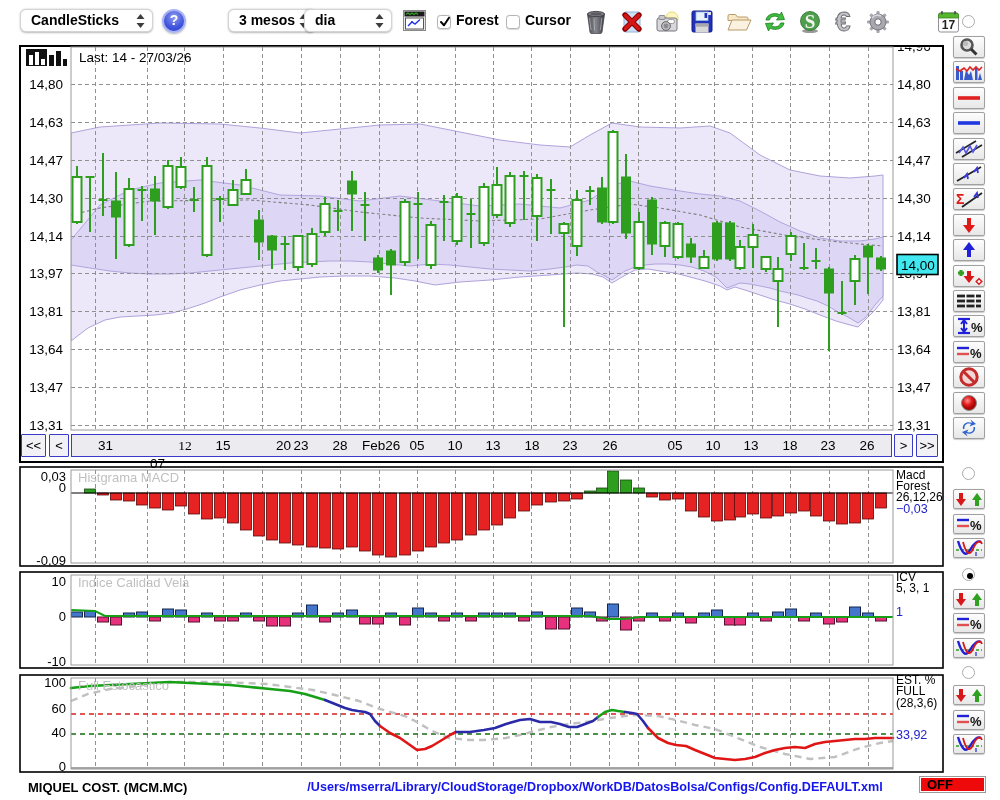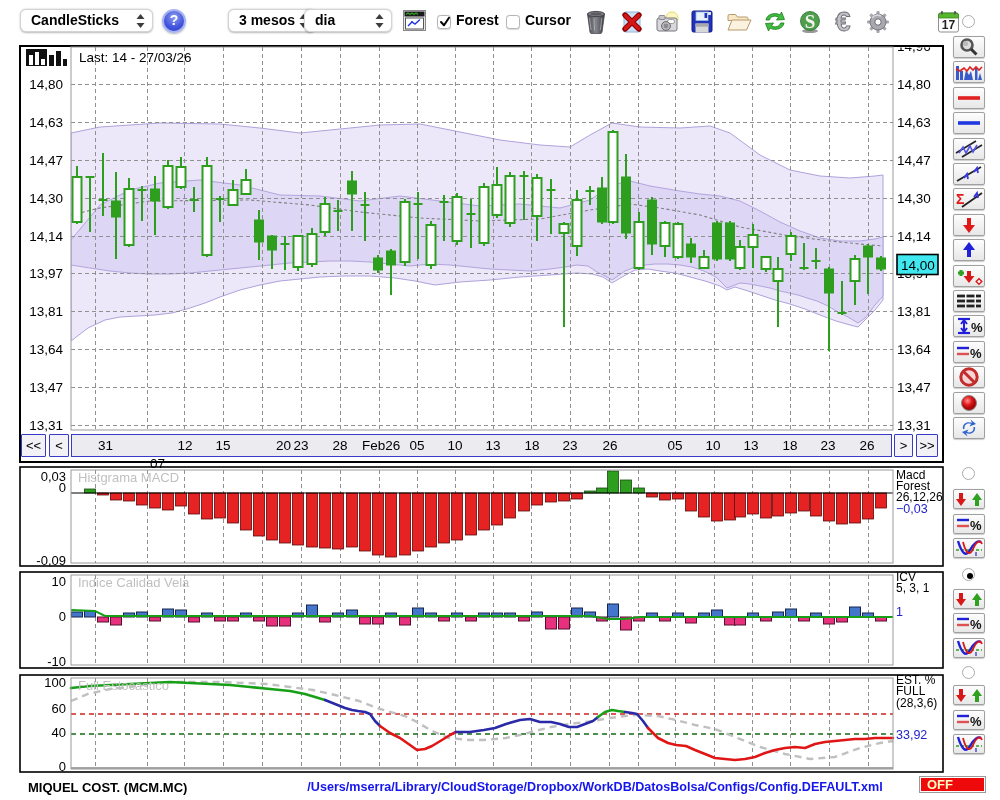--- a/index.html
+++ b/index.html
@@ -748,21 +748,21 @@
       <path d="M4 3 C8 16 12 19 16 12 S24 2 27 4" fill="none" stroke="#2020D8" stroke-width="2.4"></path>
       <path d="M9 4 C12 16 16 18 19 11 S26 1 28 6" fill="none" stroke="#D81818" stroke-width="1.8"></path>
       <line x1="22" y1="14" x2="22" y2="18" stroke="#2020D8" stroke-width="1.2"></line>
     </svg>
   </div>
 <div class="navbtn" style="left:21px;width:25px;">&lt;&lt;</div>
 <div class="navbtn" style="left:49px;width:20px;">&lt;</div>
 <div class="navstrip">
     <span style="position:absolute;left:5px;top:3px;width:36px;text-align:right;">31</span>
     <span style="position:absolute;left:57px;top:21px;width:36px;text-align:right;">07</span>
-    <span style="position:absolute;left:95px;top:3px;width:36px;text-align:center;">12</span>
+    <span style="position:absolute;left:95px;top:3px;width:36px;text-align:center;font-family:Liberation Serif, serif;">12</span>
     <span style="position:absolute;left:133px;top:3px;width:36px;text-align:center;">15</span>
     <span style="position:absolute;left:183px;top:3px;width:36px;text-align:right;">20</span>
     <span style="position:absolute;left:211px;top:3px;width:36px;text-align:center;">23</span>
     <span style="position:absolute;left:250px;top:3px;width:36px;text-align:center;">28</span>
     <span style="position:absolute;left:290px;top:3px;width:36px;text-align:right;">Feb26</span>
     <span style="position:absolute;left:327px;top:3px;width:36px;text-align:center;">05</span>
     <span style="position:absolute;left:365px;top:3px;width:36px;text-align:center;">10</span>
     <span style="position:absolute;left:403px;top:3px;width:36px;text-align:center;">13</span>
     <span style="position:absolute;left:442px;top:3px;width:36px;text-align:center;">18</span>
     <span style="position:absolute;left:480px;top:3px;width:36px;text-align:center;">23</span>
@@ -773,12 +773,12 @@
     <span style="position:absolute;left:700px;top:3px;width:36px;text-align:center;">18</span>
     <span style="position:absolute;left:738px;top:3px;width:36px;text-align:center;">23</span>
     <span style="position:absolute;left:777px;top:3px;width:36px;text-align:center;">26</span>
   </div>
 <div class="navbtn" style="left:894px;width:19px;">&gt;</div>
 <div class="navbtn" style="left:916px;width:22px;">&gt;&gt;</div>
 <div class="status">
 <span style="position:absolute;left:20px;top:6px;padding-left:8px;">MIQUEL COST. (MCM.MC)</span>
 <span style="position:absolute;left:0;width:1190px;text-align:center;top:6px;color:#1515EE;font-size:12.6px;">/Users/mserra/Library/CloudStorage/Dropbox/WorkDB/DatosBolsa/Configs/Config.DEFAULT.xml</span>
 </div>
-<div style="position:absolute;left:919px;top:776px;width:67px;height:17px;background:#EE0A0A;border:1px solid #999;box-shadow:inset 0 0 0 1px #FFF;color:#fef9c3;font-size:13px;font-weight:bold;line-height:15px;padding-left:7px;">OFF</div>
+<div style="position:absolute;left:919px;top:776px;width:67px;height:17px;background:#EE0A0A;border:1px solid #999;box-shadow:inset 0 0 0 1px #FFF;color:#000000;font-size:13px;font-weight:bold;line-height:15px;padding-left:7px;">OFF</div>
 </body></html>

